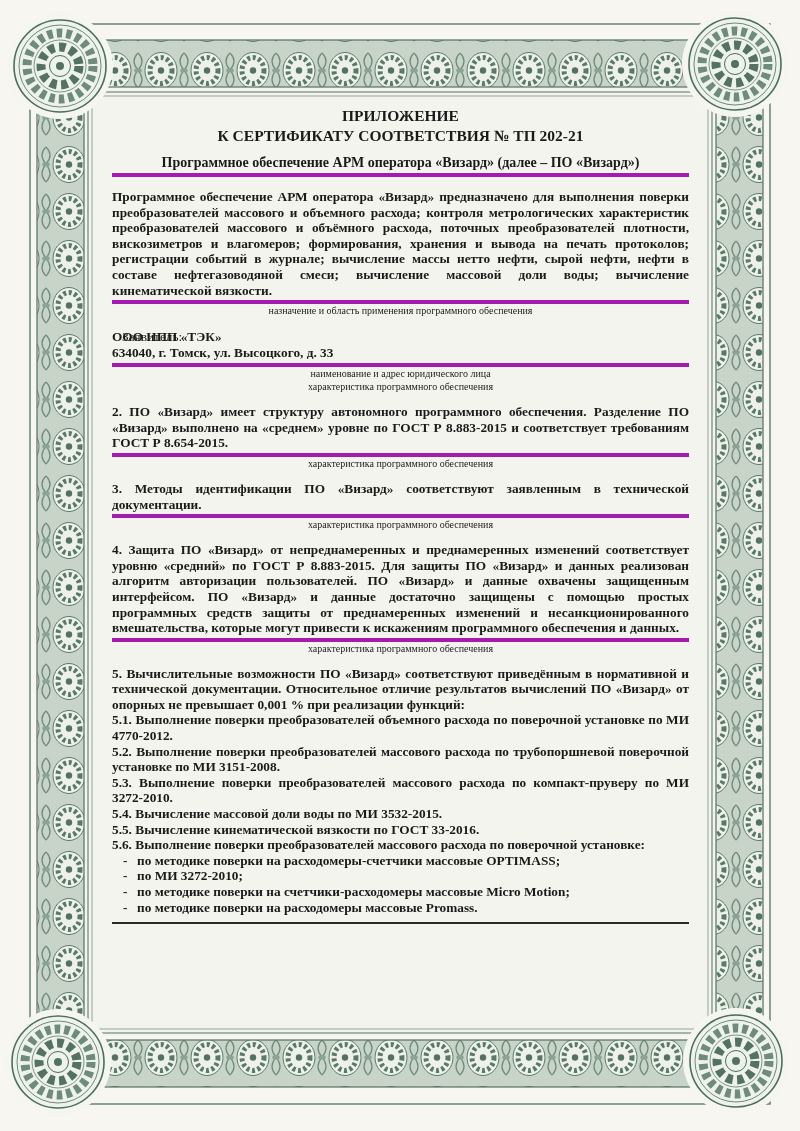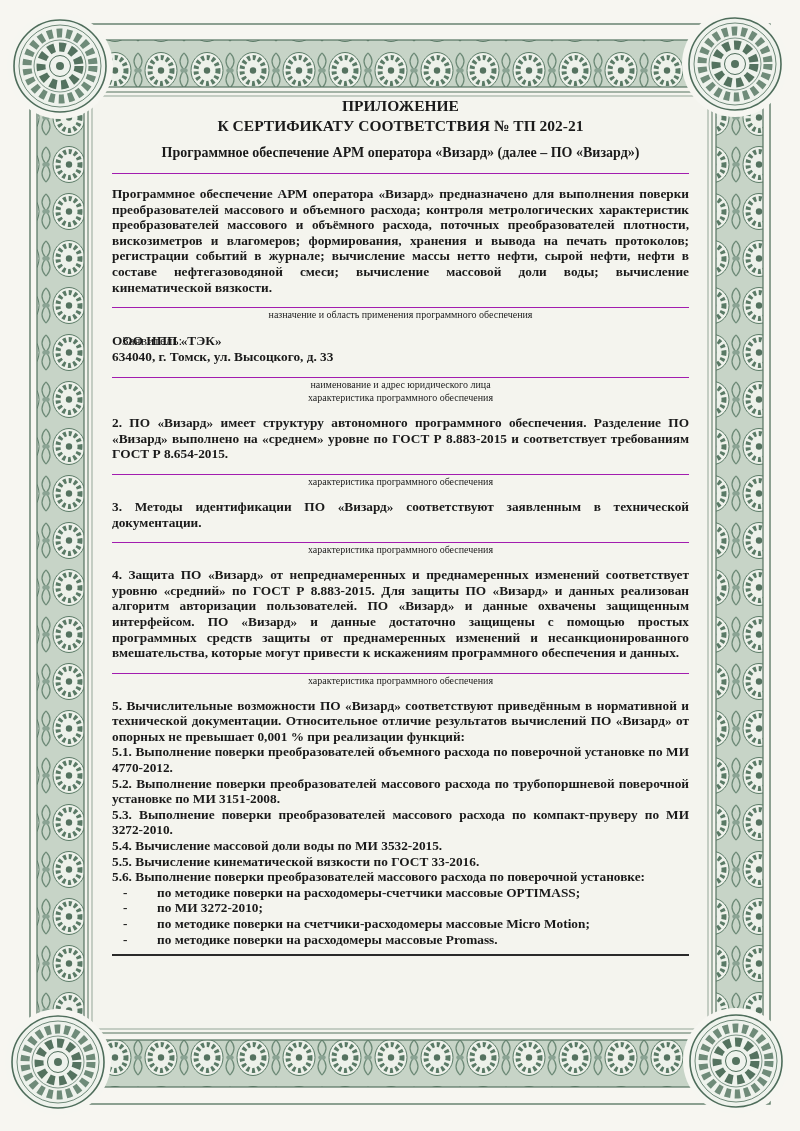--- a/index.html
+++ b/index.html
@@ -5,43 +5,43 @@
   html,body{margin:0;padding:0;}
   body{
     width:800px;height:1131px;position:relative;
     background:#f7f6f1;
     font-family:"Liberation Serif","DejaVu Serif",serif;
     color:#1a1a1a;
     overflow:hidden;
   }
   .border-art{position:absolute;left:0;top:0;}
   .content{
-    position:absolute;left:112px;top:96px;width:577px;
+    position:absolute;left:112px;top:106px;width:577px;
   }
   .title{
     text-align:center;font-weight:bold;font-size:15.5px;line-height:20px;margin:0;
   }
-  .rule{border-bottom:1px solid #a21caf;padding-bottom:12px;}
+  .rule{border-bottom:4px solid #a21caf;padding-bottom:2px;}
   .caption{
     text-align:center;font-size:10px;line-height:12px;font-weight:normal;margin-top:1px;color:#222;
   }
   .subtitle{
     margin-top:8px;text-align:center;font-weight:bold;font-size:14px;line-height:17px;
   }
   .para{
     font-weight:bold;font-size:13.3px;line-height:15.6px;text-align:justify;margin:0;
   }
   .sect{margin-top:11px;}
   .applicant{position:relative;}
   .applicant-label{position:absolute;left:10px;top:0;font-weight:normal;font-size:13.3px;line-height:16px;}
   .applicant-line{text-align:left;font-weight:bold;font-size:13.3px;line-height:16px;}
   .sub-item{margin-top:0;}
   .bullet{display:flex;font-weight:bold;font-size:13.3px;line-height:15.6px;}
   .bullet .marker{width:14px;padding-left:11px;flex:none;}
-  .bullet .btext{flex:1;margin-left:20px;}
+  .bullet .btext{flex:1;}
   .bottom-rule{margin-top:7px;border-top:2px solid #2a2a2a;height:0;}
 </style>
 </head>
 <body>
 
 <svg class="border-art" width="800" height="1131" viewBox="0 0 800 1131">
   <defs>
     <pattern id="bandPat" width="46" height="47" patternUnits="userSpaceOnUse">
       <rect width="46" height="47" fill="#c7d4c7"></rect>
       <ellipse cx="23" cy="23.5" rx="16" ry="18" fill="#edf1ea" stroke="#5a7a66" stroke-width="1"></ellipse>

